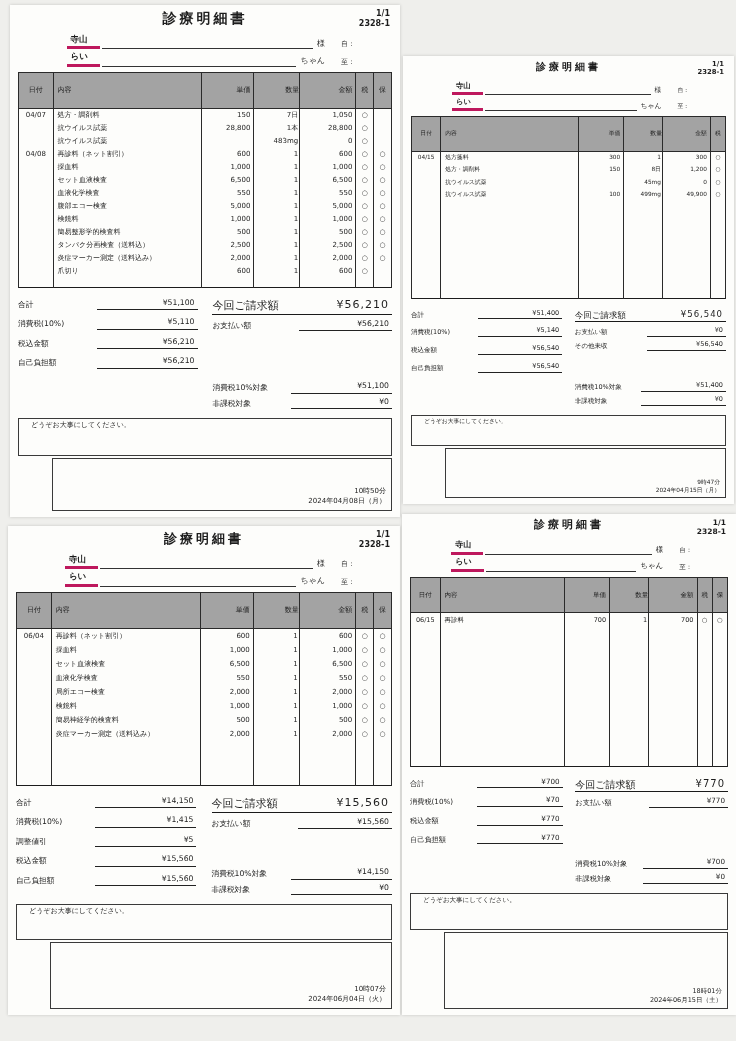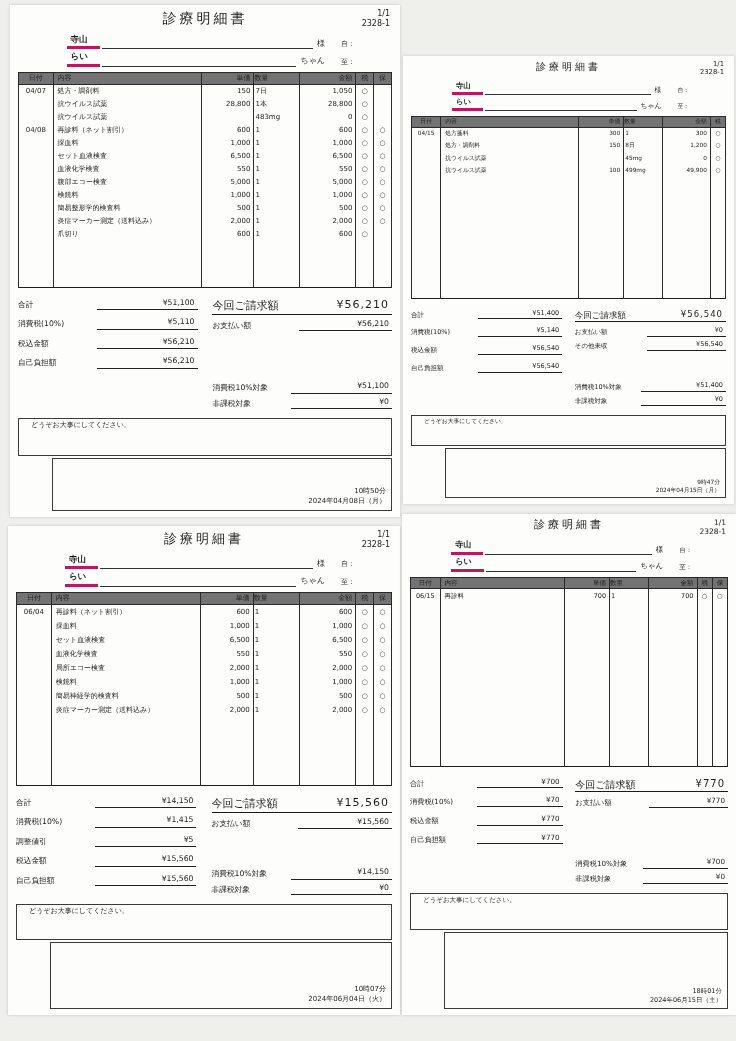--- a/index.html
+++ b/index.html
@@ -15,41 +15,41 @@
     box-shadow:0 0 3px rgba(0,0,0,.18);
     display:flex;flex-direction:column;
     box-sizing:border-box;padding:4px 8px 6px 8px;
     font-size:var(--fs);line-height:1.35;
   }
   .doc0{left:10px;top:5px;width:390px;height:512px;--fs:7px;--title:14px;--tblh:216px;--toth:114px;--msgh:38px;--big:11px;--rowh:13px;}
   .doc1{left:403px;top:56px;width:331px;height:448px;--fs:5.8px;--title:10px;--tblh:183px;--toth:100px;--msgh:31px;--big:8.5px;--rowh:12.5px;}
   .doc2{left:8px;top:526px;width:392px;height:489px;--fs:7px;--title:13px;--tblh:194px;--toth:102px;--msgh:36px;--big:11px;--rowh:14px;}
   .doc3{left:402px;top:514px;width:334px;height:501px;--fs:6.5px;--title:11px;--tblh:190px;--toth:110px;--msgh:37px;--big:10px;--rowh:14px;}
 
-  .s-head{position:relative;text-align:center;margin-bottom:3px;min-height:calc(var(--title) + 8px);}
+  .s-head{position:relative;text-align:center;margin-bottom:3px;min-height:calc(var(--title) + 8px);font-weight:bold;}
   .s-title{font-size:var(--title);letter-spacing:3px;}
   .s-pageno{position:absolute;right:2px;top:0;text-align:right;font-size:calc(var(--fs) + 1px);line-height:1.25;}
 
   .s-name{margin:0 4% 3px 13%;}
   .n-row{display:flex;align-items:flex-end;margin-bottom:2px;}
   .n-name{border-bottom:3px solid #be185d;padding:0 12px 1px 4px;font-size:calc(var(--fs) + 1.5px);font-weight:bold;}
   .n-line{flex:1;border-bottom:1px solid #333;margin:0 2px;height:1em;}
   .n-suffix{padding:0 2px;font-size:calc(var(--fs) + 1px);}
   .n-field{margin-left:14px;width:36px;font-size:var(--fs);color:#333;}
 
   .tblwrap{height:var(--tblh);}
   table{border-collapse:collapse;width:100%;height:100%;table-layout:fixed;}
-  th{border:1px solid #2a2a2a;font-weight:normal;padding:1px 0;background:#737373;}
+  th{border:1px solid #2a2a2a;font-weight:normal;padding:13px 0;background:#a3a3a3;}
   td{border-left:1px solid #2a2a2a;border-right:1px solid #2a2a2a;height:var(--rowh);padding:0 1px;overflow:hidden;white-space:nowrap;}
   table{border:1.5px solid #1c1c1c;}
   tr.filler td{height:auto;}
   .c0{width:9%;text-align:center;}
   .c1{text-align:left;padding-left:4px;}
   .c2{width:13%;text-align:right;padding-right:3px;}
-  .c3{width:12%;text-align:left;margin-top:12px;}
+  .c3{width:12%;text-align:right;margin-top:12px;}
   .c4{width:14%;text-align:right;padding-right:3px;}
   .c5{width:4.5%;text-align:center;}
   .c6{width:4.5%;text-align:center;}
 
   .s-totals{display:flex;height:var(--toth);margin-top:10px;}
   .t-left{width:52%;padding-right:4%;box-sizing:border-box;}
   .t-right{flex:1;display:flex;flex-direction:column;}
   .trow{display:flex;align-items:flex-end;margin-bottom:7px;font-size:calc(var(--fs) + .7px);}
   .tlabel{width:44%;}
   .tvalue{flex:1;border-bottom:1px solid #222;text-align:right;padding:0 3px 1px 0;}
@@ -185,20 +185,29 @@
             <td class="c0"></td>
             <td class="c1">簡易整形学的検査料</td>
             <td class="c2">500</td>
             <td class="c3">1</td>
             <td class="c4">500</td>
             <td class="c5">○</td>
             <td class="c6">○</td>
           </tr>
           <tr>
             <td class="c0"></td>
+            <td class="c1">タンパク分画検査（送料込）</td>
+            <td class="c2">2,500</td>
+            <td class="c3">1</td>
+            <td class="c4">2,500</td>
+            <td class="c5">○</td>
+            <td class="c6">○</td>
+          </tr>
+          <tr>
+            <td class="c0"></td>
             <td class="c1">炎症マーカー測定（送料込み）</td>
             <td class="c2">2,000</td>
             <td class="c3">1</td>
             <td class="c4">2,000</td>
             <td class="c5">○</td>
             <td class="c6">○</td>
           </tr>
           <tr>
             <td class="c0"></td>
             <td class="c1">爪切り</td>

